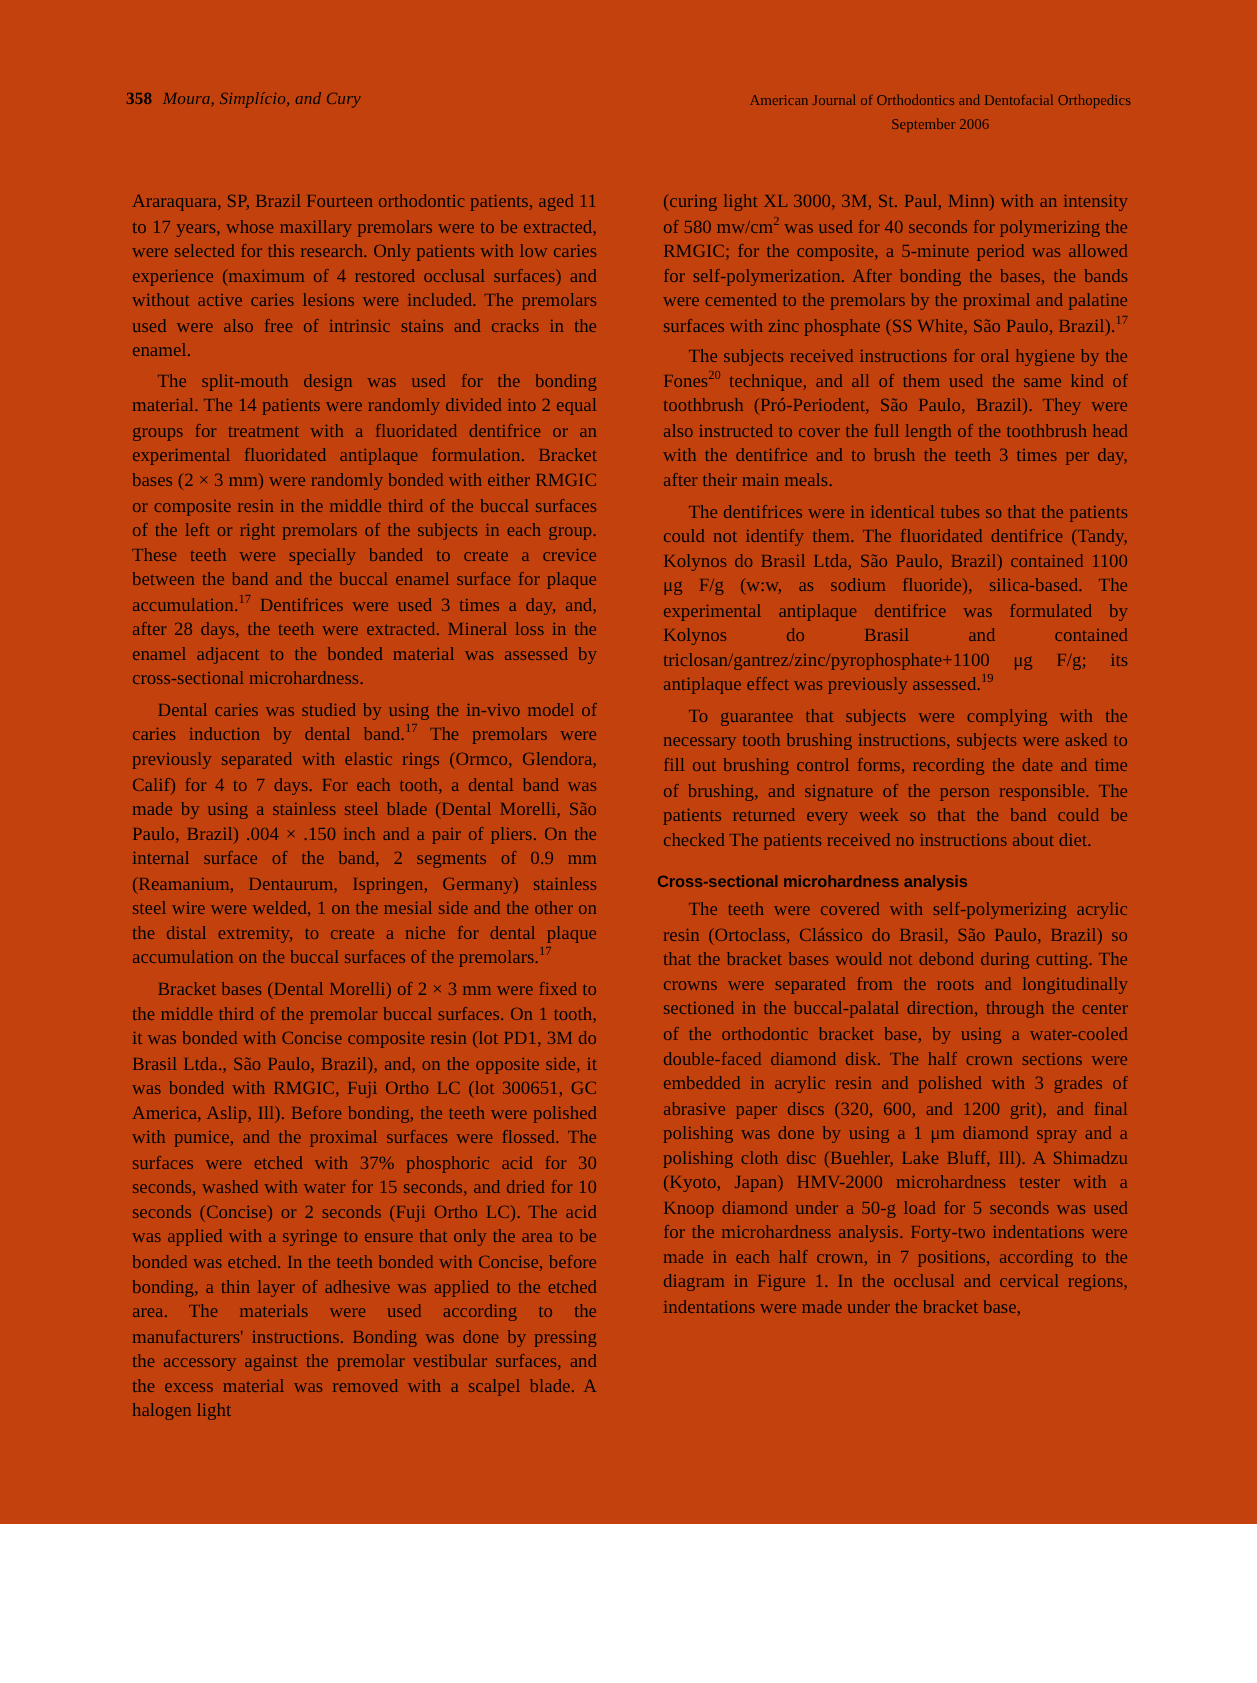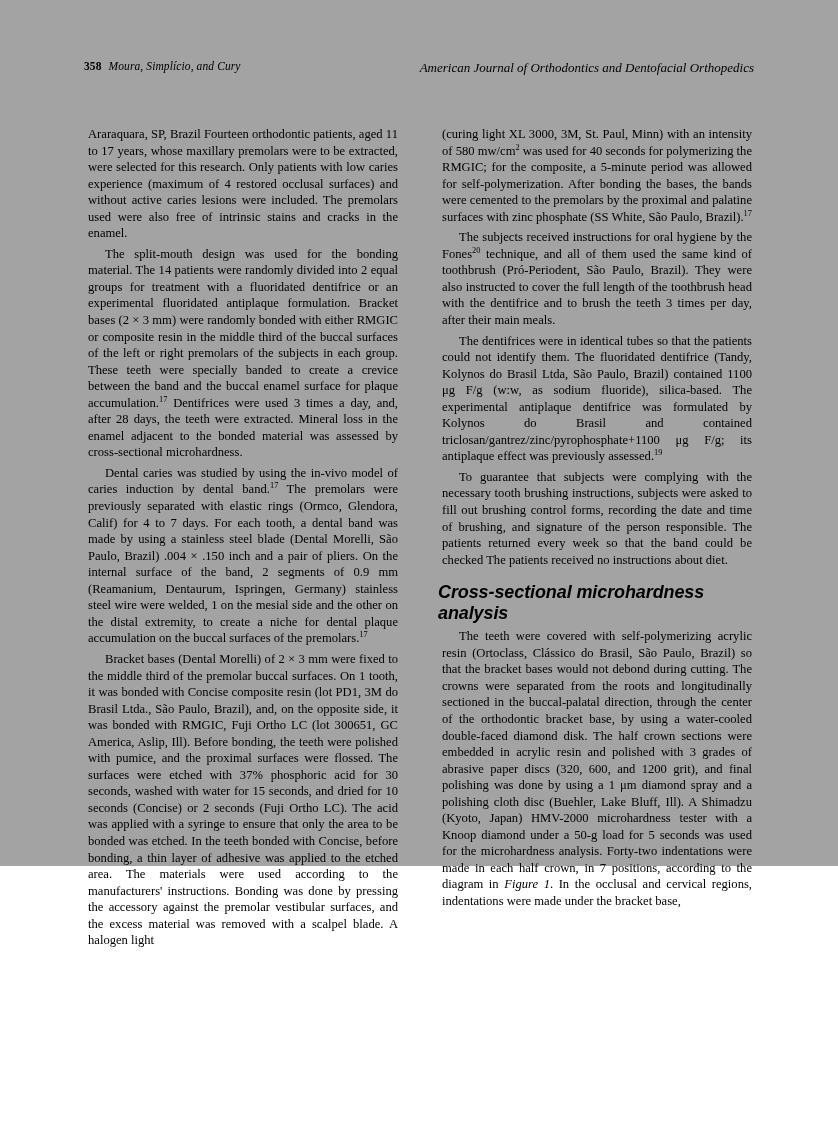--- a/index.html
+++ b/index.html
@@ -12,22 +12,22 @@
     height: 1122px;
     font-family: "Liberation Serif", serif;
     color: #000000;
     position: relative;
     overflow: hidden;
   }
   .page {
     position: absolute;
     left: 0; top: 0;
     width: 838px;
-    height: 866px;
-    background: #a3a3a3;
+    height: 1016px;
+    background: #c2410c;
   }
   .header {
     position: absolute;
     left: 84px;
     top: 60px;
     width: 670px;
     height: 34px;
   }
   .header-left {
     position: absolute;
@@ -40,22 +40,21 @@
   .header-left .pageno {
     font-weight: bold;
     font-style: normal;
     margin-right: 7px;
   }
   .header-right {
     position: absolute;
     right: 0;
     top: 0;
     text-align: center;
-    font-size: 13px;
-    font-style: italic;
+    font-size: 10px;
     line-height: 15.5px;
   }
   .columns {
     position: absolute;
     left: 84px;
     top: 122px;
     width: 672px;
   }
   .col {
     position: absolute;
@@ -75,39 +74,39 @@
   }
   p.noindent { text-indent: 0; }
   sup {
     font-size: 8.4px;
     vertical-align: super;
     line-height: 0;
   }
   h2.section {
     margin: 14px 0 3px 0;
     font-family: "Liberation Sans", sans-serif;
-    font-size: 18px;
+    font-size: 11px;
     font-weight: bold;
     text-indent: 0;
     letter-spacing: -0.1px;
-    font-style: italic;
   }
-  .figref { font-style: italic; }
+  .figref { }
 </style>
 </head>
 <body>
 
 <div class="page">
 
   <div class="header">
     <div class="header-left">
       <span class="pageno">358</span><span>Moura, Simplício, and Cury</span>
     </div>
     <div class="header-right">
       <div>American Journal of Orthodontics and Dentofacial Orthopedics</div>
+      <div>September 2006</div>
     </div>
   </div>
 
   <div class="columns">
     <div class="col col-left" id="col-left">
         <p class="noindent">Araraquara, SP, Brazil Fourteen orthodontic patients, aged 11 to 17 years, whose maxillary premolars were to be extracted, were selected for this research. Only patients with low caries experience (maximum of 4 restored occlusal surfaces) and without active caries lesions were included. The premolars used were also free of intrinsic stains and cracks in the enamel.</p>
         <p>The split-mouth design was used for the bonding material. The 14 patients were randomly divided into 2 equal groups for treatment with a fluoridated dentifrice or an experimental fluoridated antiplaque formulation. Bracket bases (2 × 3 mm) were randomly bonded with either RMGIC or composite resin in the middle third of the buccal surfaces of the left or right premolars of the subjects in each group. These teeth were specially banded to create a crevice between the band and the buccal enamel surface for plaque accumulation.<sup>17</sup> Dentifrices were used 3 times a day, and, after 28 days, the teeth were extracted. Mineral loss in the enamel adjacent to the bonded material was assessed by cross-sectional microhardness.</p>
         <p>Dental caries was studied by using the in-vivo model of caries induction by dental band.<sup>17</sup> The premolars were previously separated with elastic rings (Ormco, Glendora, Calif) for 4 to 7 days. For each tooth, a dental band was made by using a stainless steel blade (Dental Morelli, São Paulo, Brazil) .004 × .150 inch and a pair of pliers. On the internal surface of the band, 2 segments of 0.9 mm (Reamanium, Dentaurum, Ispringen, Germany) stainless steel wire were welded, 1 on the mesial side and the other on the distal extremity, to create a niche for dental plaque accumulation on the buccal surfaces of the premolars.<sup>17</sup></p>
         <p>Bracket bases (Dental Morelli) of 2 × 3 mm were fixed to the middle third of the premolar buccal surfaces. On 1 tooth, it was bonded with Concise composite resin (lot PD1, 3M do Brasil Ltda., São Paulo, Brazil), and, on the opposite side, it was bonded with RMGIC, Fuji Ortho LC (lot 300651, GC America, Aslip, Ill). Before bonding, the teeth were polished with pumice, and the proximal surfaces were flossed. The surfaces were etched with 37% phosphoric acid for 30 seconds, washed with water for 15 seconds, and dried for 10 seconds (Concise) or 2 seconds (Fuji Ortho LC). The acid was applied with a syringe to ensure that only the area to be bonded was etched. In the teeth bonded with Concise, before bonding, a thin layer of adhesive was applied to the etched area. The materials were used according to the manufacturers' instructions. Bonding was done by pressing the accessory against the premolar vestibular surfaces, and the excess material was removed with a scalpel blade. A halogen light</p>
       </div>

